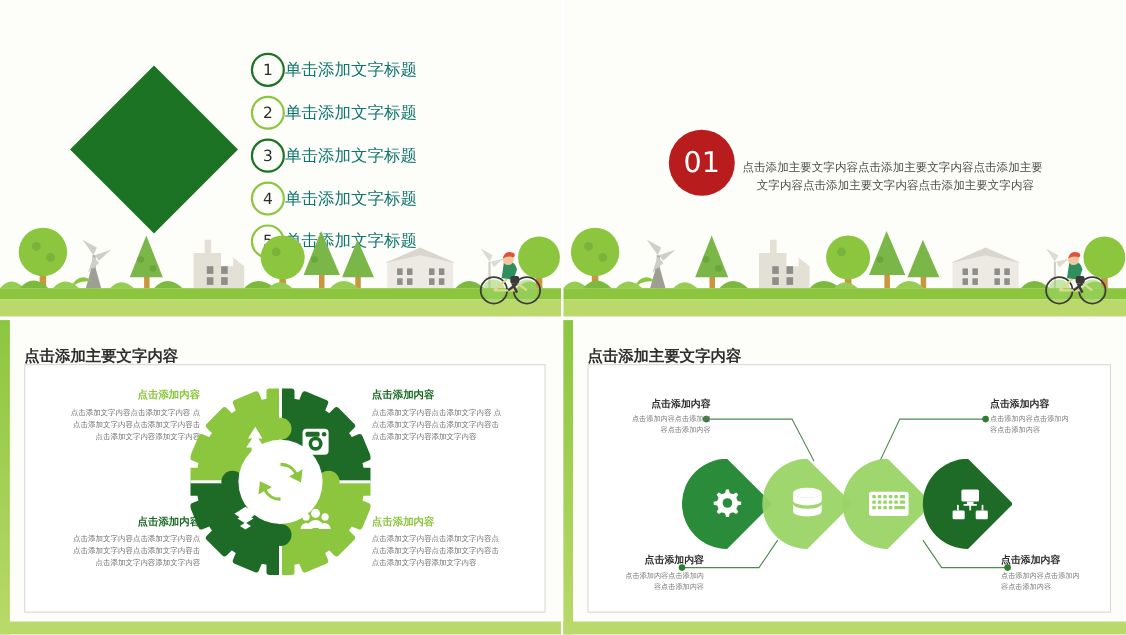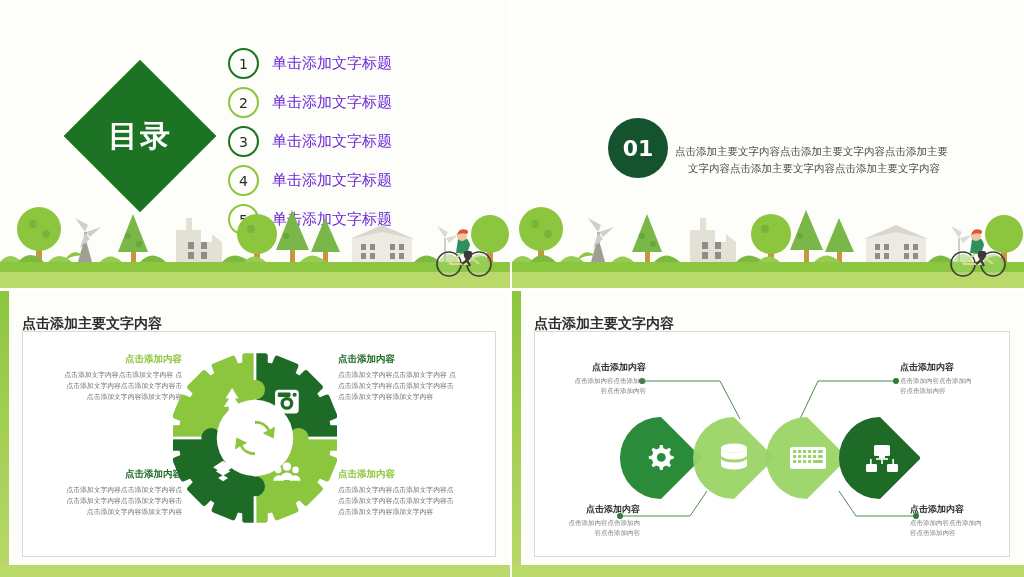--- a/index.html
+++ b/index.html
@@ -25,27 +25,27 @@
       display:flex;align-items:center;justify-content:center;color:#fff;
       font-size:30px;font-weight:700;letter-spacing:2px;
       font-family:"DejaVu Sans","Liberation Sans",sans-serif;}
   .toc{position:absolute;left:228px;top:44px;width:270px;}
   .toc-row{display:flex;align-items:center;height:39px;}
   .toc-num{width:27px;height:27px;border-radius:50%;border:2px solid #1d7324;
       display:flex;align-items:center;justify-content:center;
       font-size:14px;color:#2b2b2b;background:transparent;flex:none;
       font-family:"DejaVu Sans","Liberation Sans",sans-serif;}
   .toc-num.lt{border-color:#8cc63f;}
-  .toc-txt{margin-left:13px;font-size:15px;color:#6d28d9;white-space:nowrap;
+  .toc-txt{font-size:15px;color:#0f766e;white-space:nowrap;
       font-family:"DejaVu Sans","Liberation Sans",sans-serif;}
 
   
   .badge01{position:absolute;left:608px;top:118px;width:60px;height:60px;
-      border-radius:50%;background:#14532d;color:#fff;display:flex;
-      align-items:center;justify-content:center;font-size:22px;font-weight:700;
+      border-radius:50%;background:#b91c1c;color:#fff;display:flex;
+      align-items:center;justify-content:center;font-size:26px;font-weight:400;
       font-family:"DejaVu Sans","Liberation Sans",sans-serif;}
   .big-title{position:absolute;left:674px;top:108px;font-size:33px;font-weight:700;
       color:#3a3a3a;letter-spacing:1px;white-space:nowrap;
       font-family:"DejaVu Sans","Liberation Sans",sans-serif;}
   .sub-line{position:absolute;font-size:10.5px;color:#4a4a4a;white-space:nowrap;
       font-family:"DejaVu Sans","Liberation Sans",sans-serif;}
 
   
   .stripe-l{position:absolute;left:0;top:0;width:9px;height:100%;
       background:linear-gradient(180deg,#8cc63f,#b9d96a);}
@@ -81,21 +81,20 @@
   .conn{position:absolute;stroke:#4f8a4f;fill:none;stroke-width:1;}
 </style>
 </head>
 <body>
 
 <div class="grid">
 
   <div class="slide s-tl">
 
     <div class="diamond"></div>
-    <div class="diamond-label">目录</div>
 
     <div class="toc">
       <div class="toc-row">
         <div class="toc-num">1</div>
         <div class="toc-txt">单击添加文字标题</div>
       </div>
       <div class="toc-row">
         <div class="toc-num lt">2</div>
         <div class="toc-txt">单击添加文字标题</div>
       </div>

